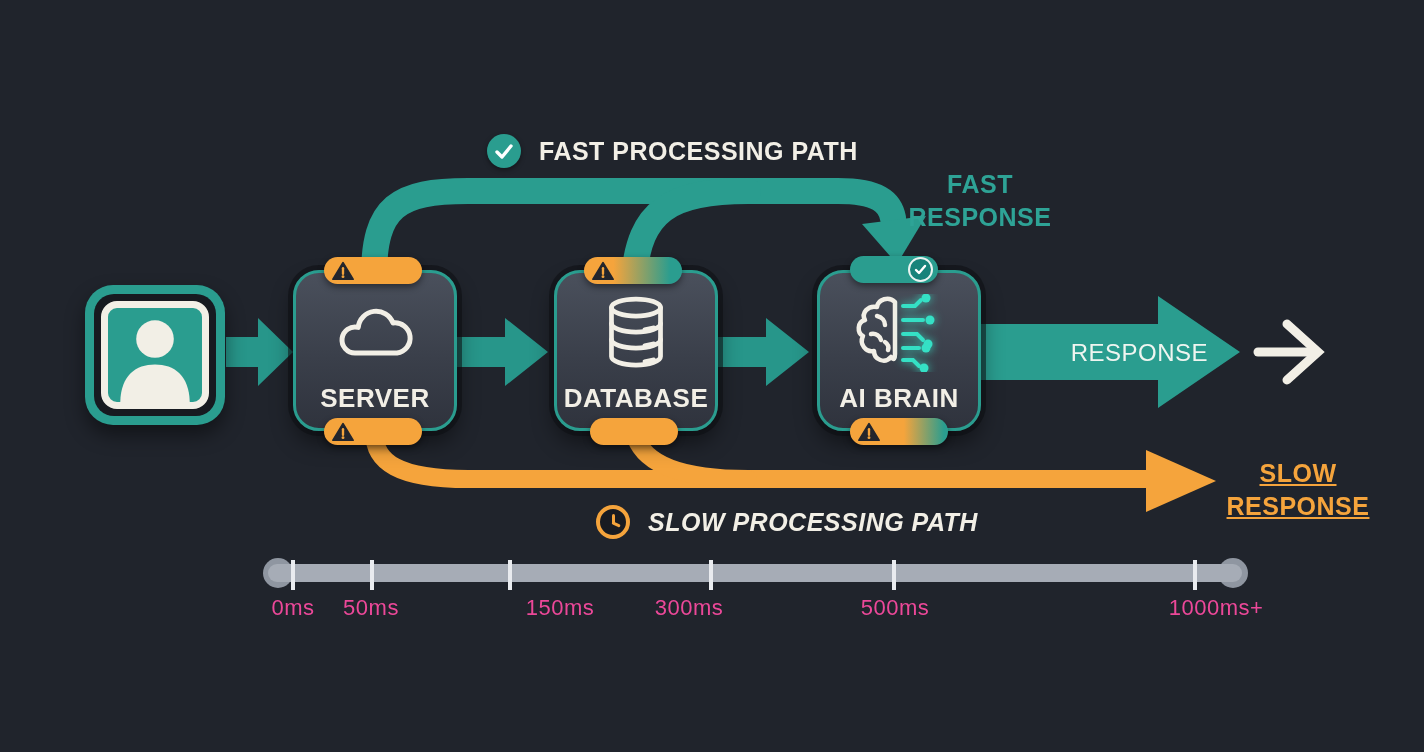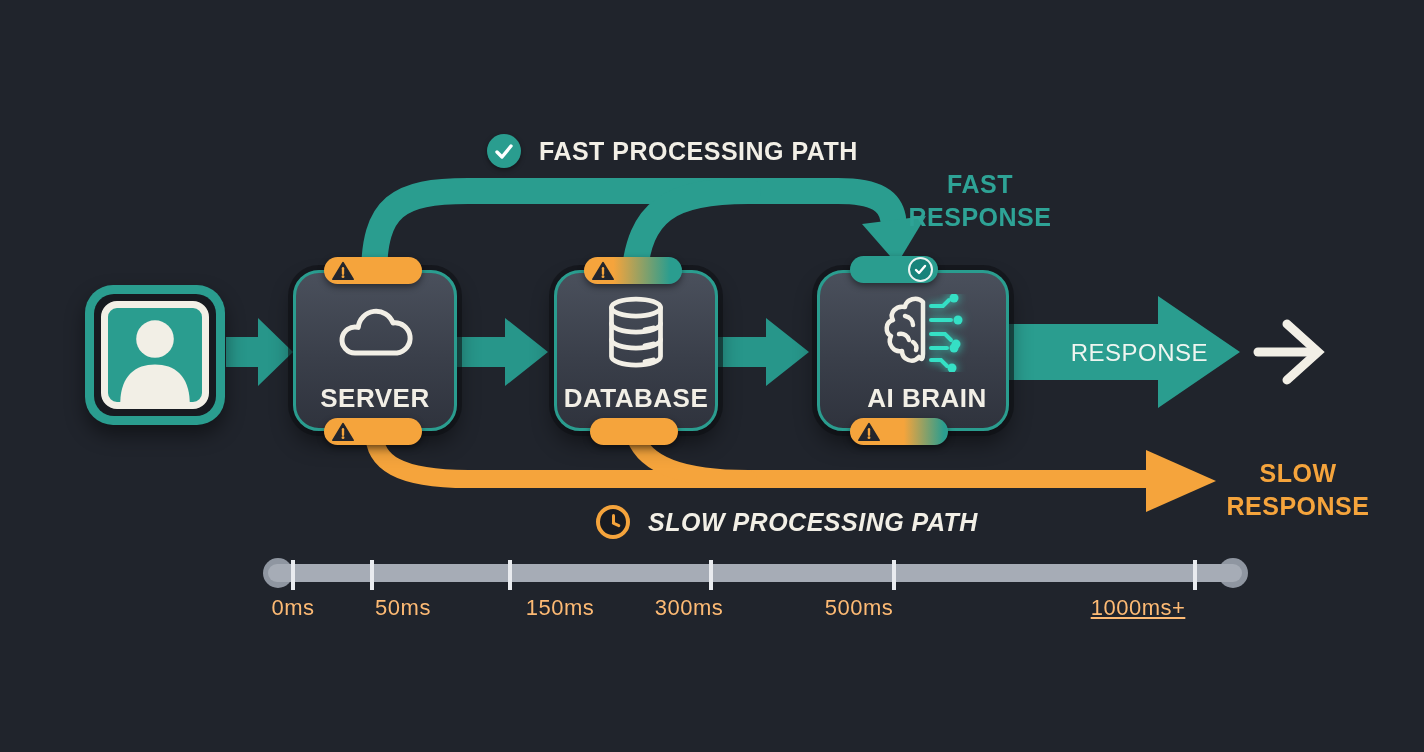--- a/index.html
+++ b/index.html
@@ -22,21 +22,21 @@
     box-shadow:0 0 0 5px rgba(12,14,19,.55), 0 12px 22px rgba(0,0,0,.45);
     display:flex;flex-direction:column;align-items:center;justify-content:flex-end;
   }
   .node .icon-wrap{flex:1;display:flex;align-items:center;justify-content:center;padding-top:10px;}
   .node .node-label{
     color:#F2EFE6;font-weight:bold;font-size:26px;letter-spacing:.5px;
     margin-bottom:14px;text-align:center;
   }
   #node-server{left:293px;top:270px;}
   #node-database{left:554px;top:270px;}
-  #node-ai{left:817px;top:270px;padding-left:28px;}
+  #node-ai{left:817px;top:270px;}
 
   
   .user-node{
     position:absolute;left:85px;top:285px;width:140px;height:140px;z-index:2;
     background:#2A9D8F;border-radius:28px;
     box-shadow:0 10px 20px rgba(0,0,0,.45);
   }
   .user-node .ring{
     position:absolute;inset:9px;background:#171A20;border-radius:20px;
   }
@@ -85,30 +85,30 @@
   }
   .clock-circle .hand-v{position:absolute;left:12px;top:5px;width:3px;height:10px;background:#F5A43C;border-radius:2px;}
   .clock-circle .hand-h{position:absolute;left:12px;top:12px;width:9px;height:3px;background:#F5A43C;border-radius:2px;transform:rotate(25deg);transform-origin:left center;}
 
   
   .resp-label{
     position:absolute;z-index:4;font-weight:bold;font-size:25px;line-height:33px;
     text-align:center;letter-spacing:.5px;
   }
   #fast-response{left:900px;top:168px;width:160px;color:#2EA396;}
-  #slow-response{left:1218px;top:457px;width:160px;color:#F5A43C;}
+  #slow-response{left:1218px;top:457px;width:160px;color:#F5A43C;text-decoration:underline;}
   #response-text{
     position:absolute;z-index:2;left:1020px;top:339px;width:140px;text-align:right;
     color:#EFF5F0;font-weight:normal;font-size:24px;letter-spacing:.5px;margin-left:48px;
   }
 
   
   .tick-label{
     position:absolute;z-index:2;top:595px;transform:translateX(-50%);
-    color:#fdba74;font-size:22px;letter-spacing:.5px;text-align:center;
+    color:#ec4899;font-size:22px;letter-spacing:.5px;text-align:center;
   }
 </style>
 </head>
 <body>
 
 <div class="stage">
 
   <svg class="layer" width="1424" height="752" viewBox="0 0 1424 752">
 
     <path d="M374 276 C374 206 398 191 468 191 L838 191 C878 191 890 202 893 218" fill="none" stroke="#2A9D8F" stroke-width="26" stroke-linecap="round"></path>
@@ -269,19 +269,19 @@
         <span class="hand-h"></span>
     </span>
     <span>SLOW PROCESSING PATH</span>
   </div>
 
   <div class="resp-label" id="fast-response">FAST RESPONSE</div>
   <div class="resp-label" id="slow-response">SLOW RESPONSE</div>
   <div id="response-text">RESPONSE</div>
 
   <div class="tick-label" style="left:293px;">0ms</div>
-  <div class="tick-label" style="left:371px;margin-left:32px;">50ms</div>
+  <div class="tick-label" style="left:371px;">50ms</div>
   <div class="tick-label" style="left:512px;margin-left:48px;">150ms</div>
   <div class="tick-label" style="left:689px;">300ms</div>
-  <div class="tick-label" style="left:859px;">500ms</div>
-  <div class="tick-label" style="left:1138px;text-decoration:underline;">1000ms+</div>
+  <div class="tick-label" style="left:895px;">500ms</div>
+  <div class="tick-label" style="left:1216px;">1000ms+</div>
 
 </div>
 
 </body></html>

